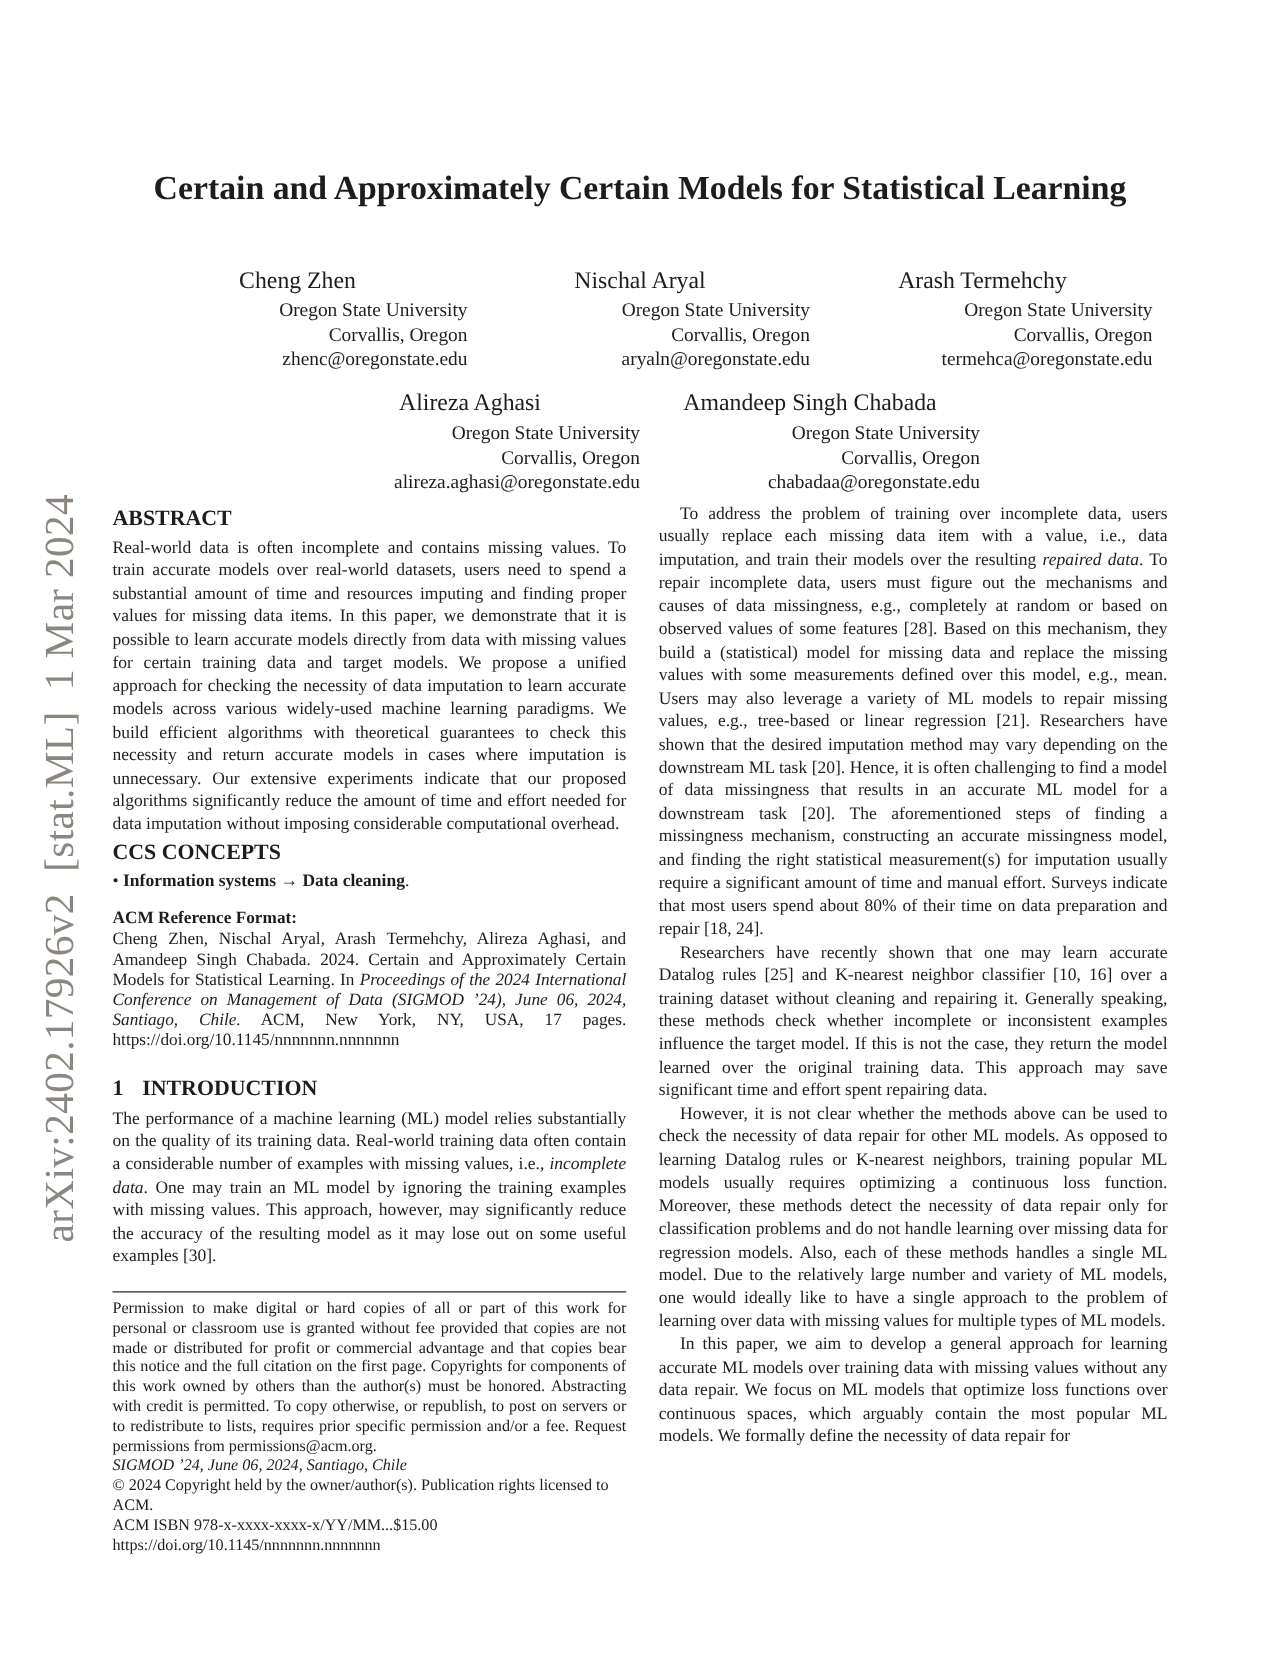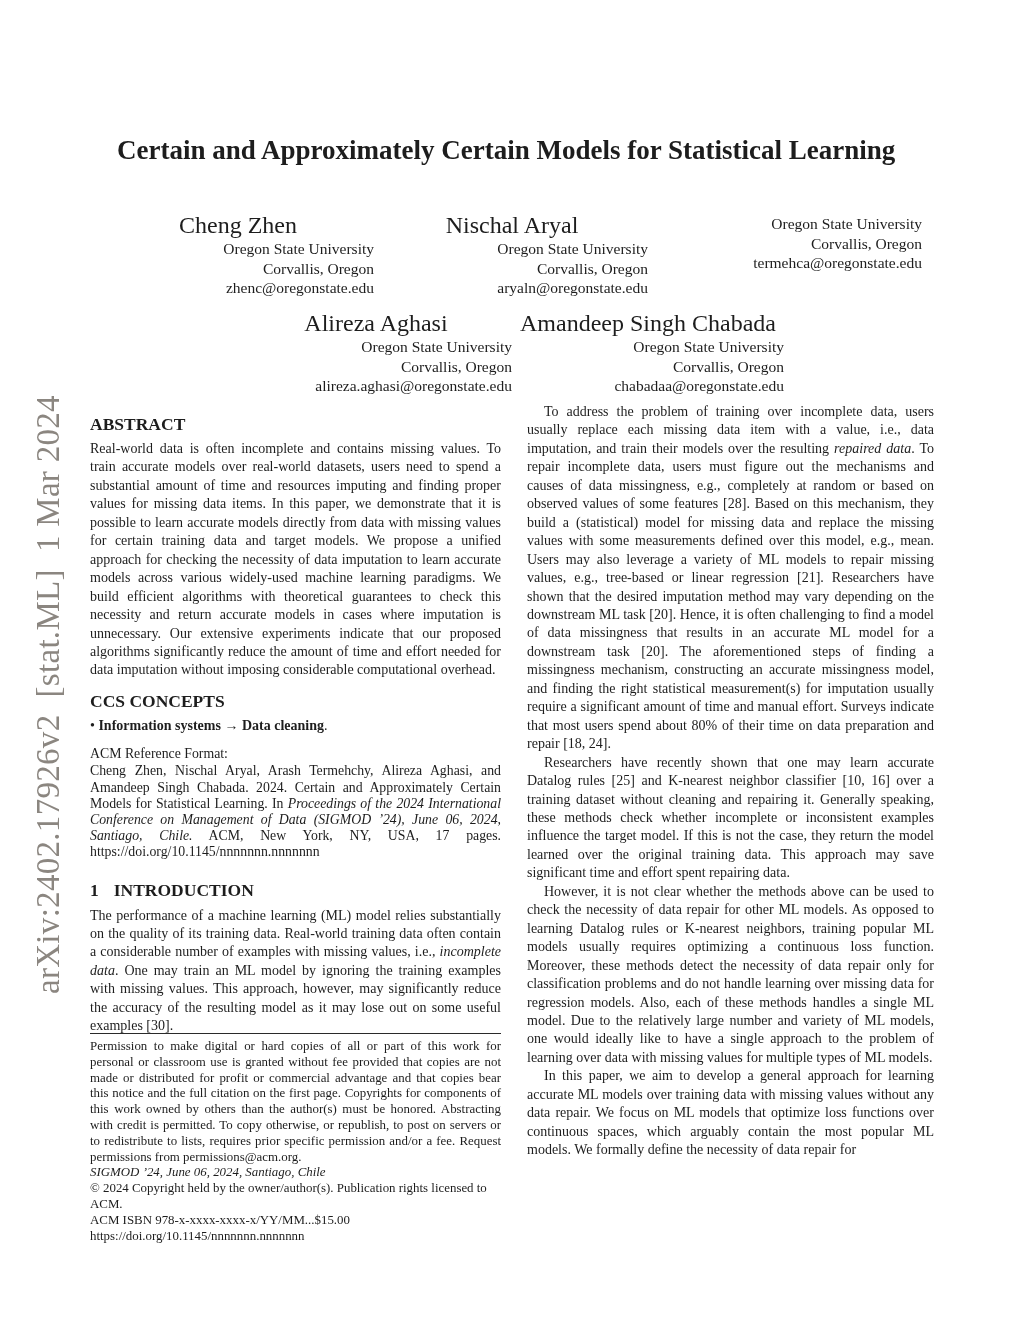--- a/index.html
+++ b/index.html
@@ -8,36 +8,36 @@
     font-family:"Liberation Serif","DejaVu Serif",serif; color:#1d1d1d;
     overflow:hidden;
   }
   .arxiv-watermark {
     position:absolute; left:30px; top:994px;
     transform-origin:0 0; transform:rotate(-90deg);
     font-size:33px; color:#8b8680; white-space:pre; letter-spacing:0.3px;
   }
   .title {
     position:absolute; top:134px; left:117px; width:790px;
-    text-align:left; font-size:27px; font-weight:bold; line-height:33px;
+    text-align:center; font-size:27px; font-weight:bold; line-height:33px;
     margin:0;
   }
   .authors-row { position:absolute; left:102px; width:820px; display:flex; }
   .authors-row.row1 { top:214px; justify-content:space-between; }
   .authors-row.row2 { top:312px; justify-content:center; }
   .author { width:272px; text-align:center; }
-  .author .name { font-size:24px; line-height:22px; margin-bottom:3px; }
+  .author .name { font-size:19px; line-height:22px; margin-bottom:3px; }
   .author .detail { font-size:15.5px; line-height:19.5px;text-align:right; }
   .col-left  { position:absolute; left:90px;  top:403px; width:411px; }
   .col-right { position:absolute; left:527px; top:403px; width:407px; }
-  h2.section { font-size:17.5px; font-weight:bold; margin:11px 0 5px 0; }
+  h2.section { font-size:17.5px; font-weight:bold; margin:1px 0 5px 0; }
   p.body { font-size:14px; line-height:18.45px; text-align:justify; margin:0; }
   p.indent { text-indent:17px; }
   .mt-ccs { margin-top:17px; }
-  .acm-heading { font-size:13.8px; font-weight:normal; margin:11px 0 1px 0; }
+  .acm-heading { font-size:13.8px; font-weight:bold; margin:11px 0 1px 0; }
   .acm-text { font-size:13.8px; line-height:16.2px; text-align:justify; margin:0; }
   h2.intro { margin-top:19px; margin-bottom:6px; }
   h2.intro .num { margin-right:15px; }
   .footnote { position:absolute; left:90px; top:1033px; width:411px;
               font-size:12.9px; line-height:15.8px; }
   .footnote-rule { border:0; border-top:1.3px solid #2a2a2a; margin:0 0 5px 0; width:100%; }
   .footnote p { margin:0; }
   .footnote .permission { text-align:justify; }
   .footnote .venue { font-style:italic; }
 </style>
@@ -57,20 +57,21 @@
       <div class="detail">Corvallis, Oregon</div>
       <div class="detail">zhenc@oregonstate.edu</div>
     </div>
     <div class="author">
       <div class="name">Nischal Aryal</div>
       <div class="detail">Oregon State University</div>
       <div class="detail">Corvallis, Oregon</div>
       <div class="detail">aryaln@oregonstate.edu</div>
     </div>
     <div class="author">
+      <div class="name">Arash Termehchy</div>
       <div class="detail">Oregon State University</div>
       <div class="detail">Corvallis, Oregon</div>
       <div class="detail">termehca@oregonstate.edu</div>
     </div>
   </div>
 
   <div class="authors-row row2">
     <div class="author">
       <div class="name">Alireza Aghasi</div>
       <div class="detail">Oregon State University</div>

